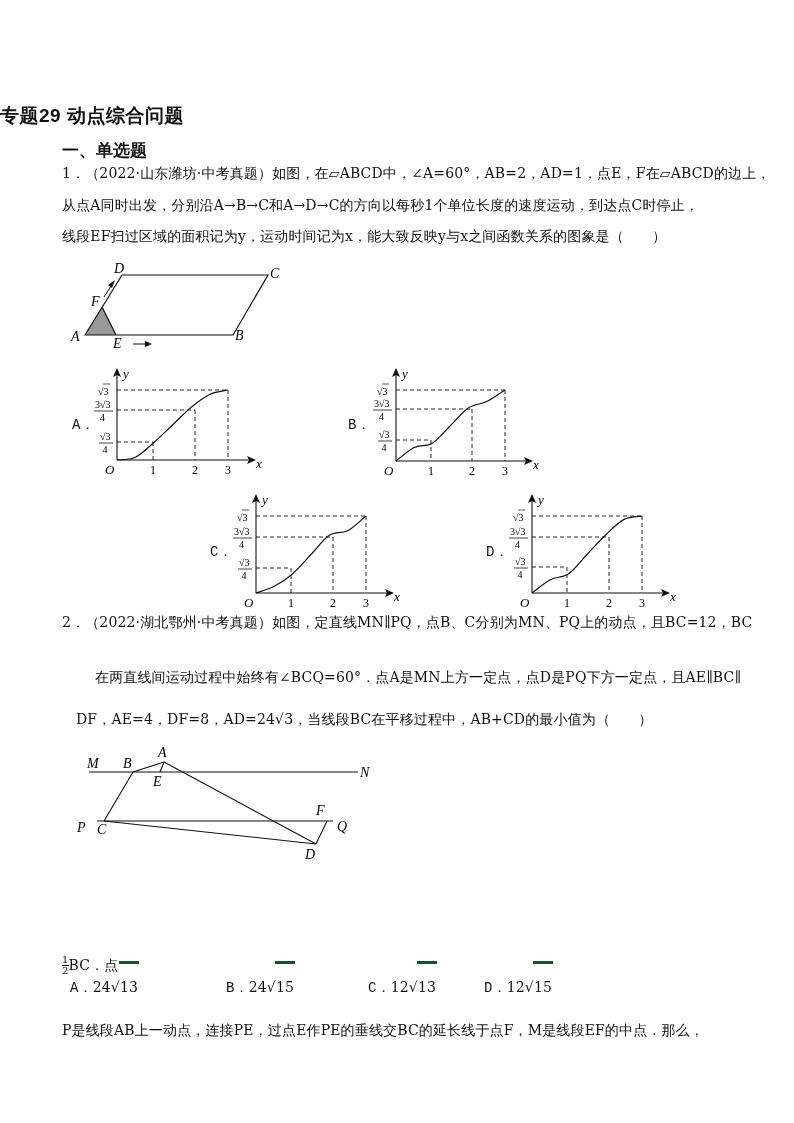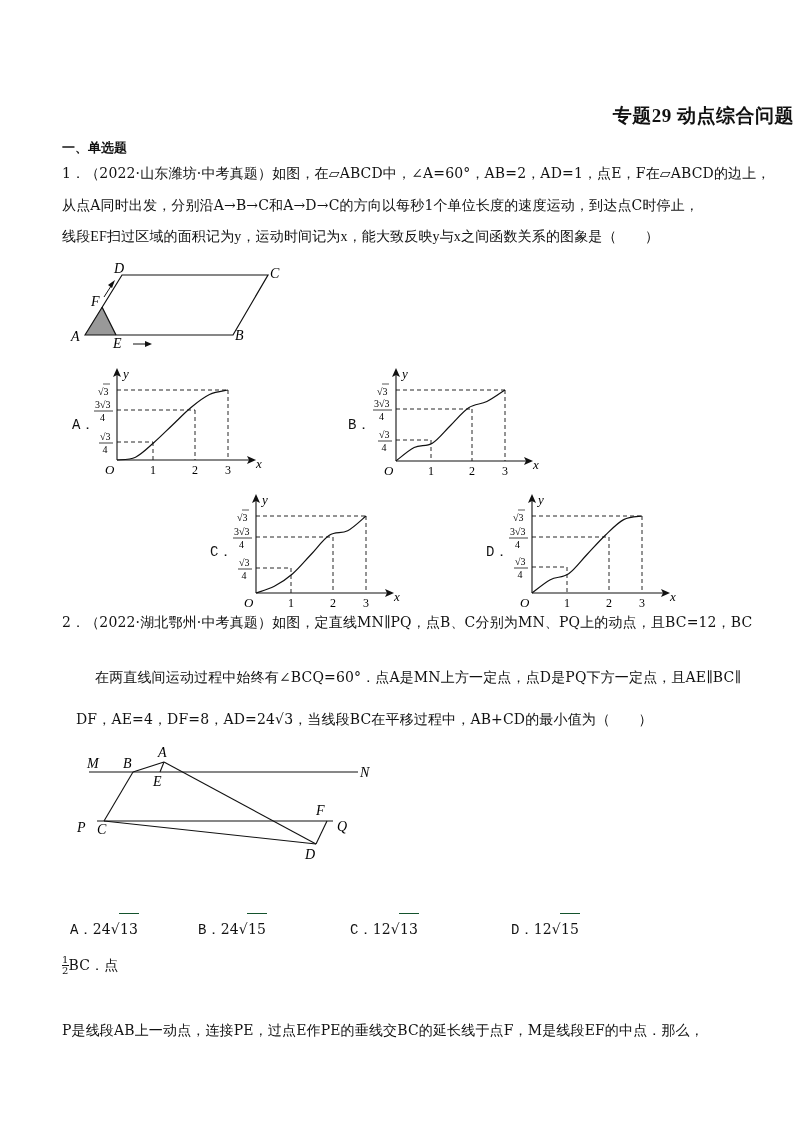--- a/index.html
+++ b/index.html
@@ -1,39 +1,39 @@
 <!DOCTYPE html>
 <html><head>
 <meta charset="utf-8">
 <style>
   html, body { margin: 0; padding: 0; background: #ffffff; }
   body { width: 794px; height: 1123px; position: relative; overflow: hidden;
          font-family: "DejaVu Serif", "Liberation Serif", serif; color: #111; }
   .abs { position: absolute; }
-  .title { left: 0; width: 794px; top: 103px; text-align: right;
-           font-family: Liberation Serif, serif;
+  .title { left: 0; width: 794px; top: 103px; text-align: left;
+           font-family: Liberation Sans, sans-serif;
            font-weight: bold; font-size: 19px; letter-spacing: 0.5px; }
-  .section { left: 62px; top: 139px; font-size: 13px; font-weight: bold;
+  .section { left: 62px; top: 139px; font-size: 17px; font-weight: bold;
              font-family: "DejaVu Sans", "Liberation Sans", sans-serif; }
   .line { left: 62px; font-size: 14px; white-space: nowrap; letter-spacing: 0.15px; }
   .opt-label { font-family: "Liberation Mono", "DejaVu Sans Mono", monospace; font-size: 14px; }
-  .rad { display: inline-block; border-top: 1px solid #14532d; padding: 8px 1px; margin-left: -1px; line-height: 1; }
+  .rad { display: inline-block; border-top: 3px solid #14532d; padding: 16px 1px; margin-left: -1px; line-height: 1; margin-top: 48px; }
   .frac { display: inline-flex; flex-direction: column; vertical-align: middle; font-size: 10px; line-height: 10px; text-align: center; }
   .frac span:first-child { border-bottom: 1px solid #111; }
   svg text { font-family: "Liberation Serif", serif; }
 </style>
 </head>
 <body>
 
 <div class="abs title">专题29 动点综合问题</div>
 <div class="abs section">一、单选题</div>
 
 <div class="abs line" style="top:165px;">1．（2022·山东潍坊·中考真题）如图，在▱ABCD中，∠A=60°，AB=2，AD=1，点E，F在▱ABCD的边上，</div>
 <div class="abs line" style="top:197px;text-align:right;">从点A同时出发，分别沿A→B→C和A→D→C的方向以每秒1个单位长度的速度运动，到达点C时停止，</div>
-<div class="abs line" style="top:228px;font-family:Liberation Serif, serif;">线段EF扫过区域的面积记为y，运动时间记为x，能大致反映y与x之间函数关系的图象是（　　）</div>
+<div class="abs line" style="top:228px;">线段EF扫过区域的面积记为y，运动时间记为x，能大致反映y与x之间函数关系的图象是（　　）</div>
 
 <svg class="abs" style="left:0;top:0;" width="794" height="1123">
   <polygon points="85,335 102,307 116,335" fill="#999" stroke="none"></polygon>
   <polygon points="85,335 122,275 268,275 233,335" fill="none" stroke="#111" stroke-width="1.2"></polygon>
   <line x1="102" y1="307" x2="116" y2="335" stroke="#111" stroke-width="1.2"></line>
 
   <line x1="104" y1="297" x2="113" y2="283" stroke="#111" stroke-width="1"></line>
   <polygon points="115,280 108,285 112,288" fill="#111"></polygon>
   <line x1="133" y1="344" x2="148" y2="344" stroke="#111" stroke-width="1"></line>
   <polygon points="152,344 145,341 145,347" fill="#111"></polygon>
@@ -176,27 +176,27 @@
   <text x="77" y="832" font-size="14" font-style="italic">P</text>
   <text x="97" y="834" font-size="14" font-style="italic">C</text>
   <text x="316" y="815" font-size="14" font-style="italic">F</text>
   <text x="337" y="831" font-size="14" font-style="italic">Q</text>
   <text x="305" y="859" font-size="14" font-style="italic">D</text>
 </svg>
 
 <div class="abs line" style="top:913px;left:70px;">
   <span class="opt-label">A．</span><span>24</span>√<span class="rad">13</span>
 </div>
-<div class="abs line" style="top:913px;left:198px;">
+<div class="abs line" style="top:913px;left:226px;">
   <span class="opt-label">B．</span><span>24</span>√<span class="rad">15</span>
 </div>
-<div class="abs line" style="top:913px;left:350px;">
+<div class="abs line" style="top:913px;left:368px;">
   <span class="opt-label">C．</span><span>12</span>√<span class="rad">13</span>
 </div>
-<div class="abs line" style="top:913px;left:511px;">
+<div class="abs line" style="top:913px;left:484px;">
   <span class="opt-label">D．</span><span>12</span>√<span class="rad">15</span>
 </div>
 
 <div class="abs line" style="top:955px;">
   <span class="frac">
       <span>1</span>
       <span>2</span>
     </span><span>BC．点</span>
 </div>
 <div class="abs line" style="top:1022px;">P是线段AB上一动点，连接PE，过点E作PE的垂线交BC的延长线于点F，M是线段EF的中点．那么，</div>

